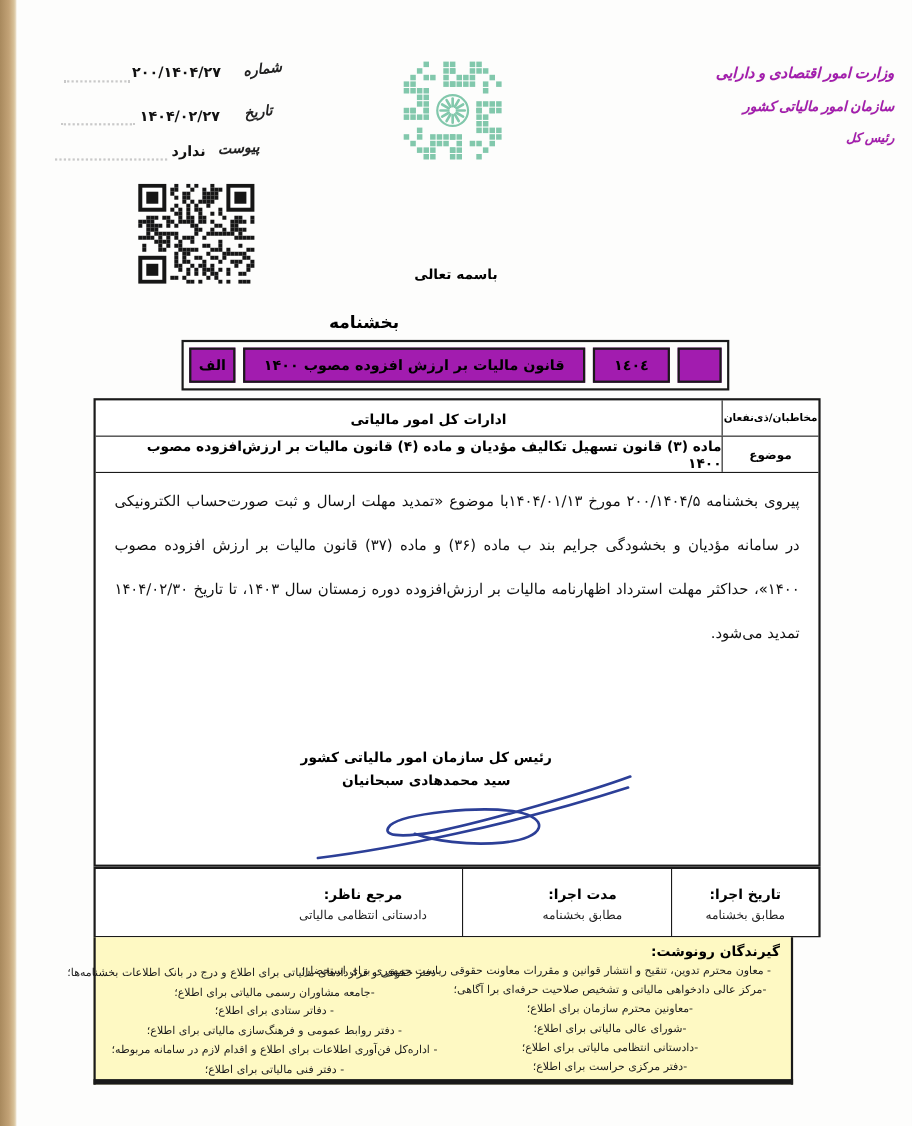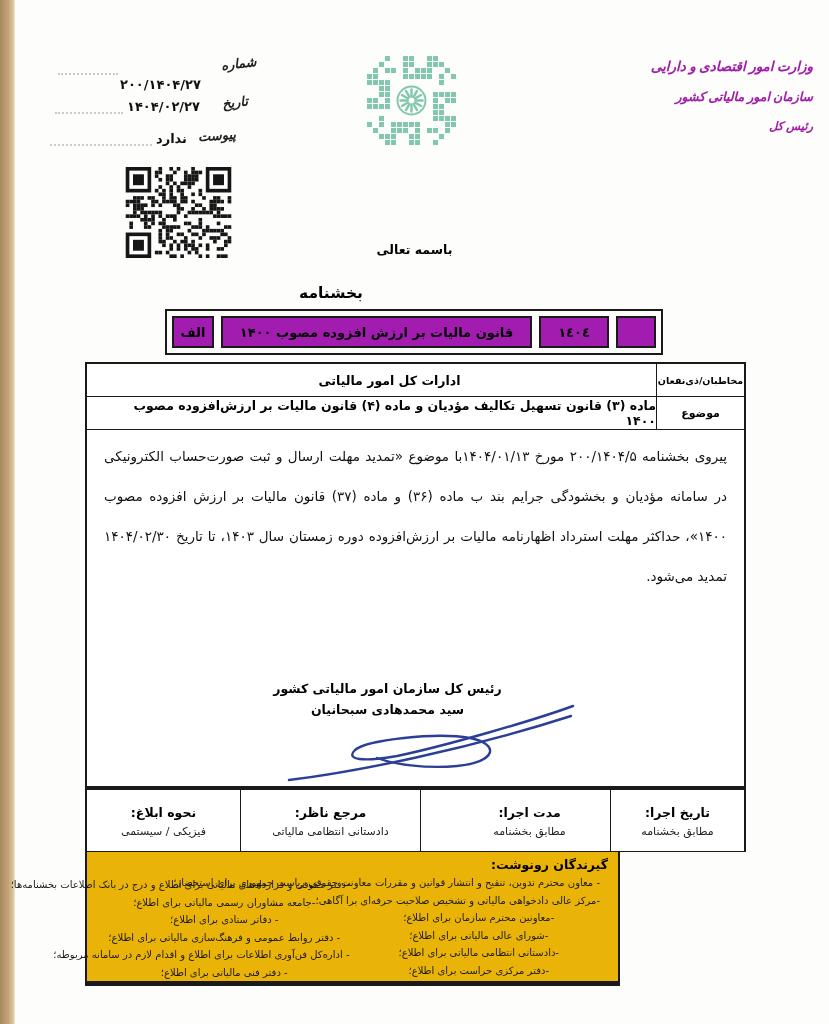--- a/index.html
+++ b/index.html
@@ -97,23 +97,23 @@
   .ft-cell {
     border-left:1.5px solid #1a1a1a; display:flex; flex-direction:column;
     align-items:center; justify-content:center; direction:rtl; padding-top:2px;
   }
   .ft-cell:last-child { border-left:none; }
   .ft-label { font-weight:bold; font-size:12.5px; line-height:20px; }
   .ft-value { font-size:11px; line-height:18px; color:#222; }
   .ftc1 { width:134px; } .ftc2 { width:190px;padding-left:28px; } .ftc3 { width:180px; } .ftc4 { flex:1; }
   
   .cc-box {
-    position:absolute; left:85px; top:852px; width:535px; height:134px;
+    position:absolute; left:85px; top:852px; width:636px; height:134px;
     border-left:2px solid #1a1a1a; border-right:2px solid #1a1a1a;
-    border-bottom:5px solid #1a1a1a; background:#eab308; direction:rtl;
+    border-bottom:5px solid #1a1a1a; background:#fef9c3; direction:rtl;
   }
   .cc-heading {
     font-weight:bold; font-size:12.5px; direction:rtl; text-align:right;
     padding:5px 10px 2px 0;
   }
   .cc-cols { display:flex; direction:rtl; padding:0 18px 0 12px; }
   .cc-col { width:50%; direction:rtl; }
   .cc-col-right { padding-left:8px; }
   .cc-col-left  { padding-top:2px; }
   .cc-item {
@@ -121,21 +121,21 @@
     color:#1b1b1b; white-space:nowrap; overflow:visible;
   }
 </style>
 </head>
 <body>
 
 <div class="page">
   <div class="scan-edge"></div>
 
   <span class="ref-label" style="left:221px; top:56px;">شماره</span>
-  <span class="ref-value" style="left:120px; top:77px;">۲۰۰/۱۴۰۴/۲۷</span>
+  <span class="ref-value" style="left:120px; top:59px;">۲۰۰/۱۴۰۴/۲۷</span>
   <span class="dots" style="left:58px; top:73px; width:60px;"></span>
 
   <span class="ref-label" style="left:222px; top:95px;">تاریخ</span>
   <span class="ref-value" style="left:127px; top:99px;">۱۴۰۴/۰۲/۲۷</span>
   <span class="dots" style="left:55px; top:112px; width:68px;"></span>
 
   <span class="ref-label" style="left:198px; top:128px; transform:rotate(-4deg);">پیوست</span>
   <span class="ref-value" style="left:156px; top:131px;">ندارد</span>
   <span class="dots" style="left:50px; top:144px; width:102px;"></span>
 
@@ -539,24 +539,20 @@
       <div class="ft-value">مطابق بخشنامه</div>
     </div>
     <div class="ft-cell ftc2">
       <div class="ft-label">مدت اجرا:</div>
       <div class="ft-value">مطابق بخشنامه</div>
     </div>
     <div class="ft-cell ftc3">
       <div class="ft-label">مرجع ناظر:</div>
       <div class="ft-value">دادستانی انتظامی مالیاتی</div>
     </div>
-    <div class="ft-cell ftc4">
-      <div class="ft-label">نحوه ابلاغ:</div>
-      <div class="ft-value">فیزیکی / سیستمی</div>
-    </div>
   </div>
 
   <div class="cc-box">
     <div class="cc-heading">گیرندگان رونوشت:</div>
     <div class="cc-cols">
       <div class="cc-col cc-col-right">
         <div class="cc-item">- معاون محترم تدوین، تنقیح و انتشار قوانین و مقررات معاونت حقوقی ریاست جمهوری برای استحضار؛</div>
         <div class="cc-item">-مرکز عالی دادخواهی مالیاتی و تشخیص صلاحیت حرفه‌ای برا آگاهی؛</div>
         <div class="cc-item">-معاونین محترم سازمان برای اطلاع؛</div>
         <div class="cc-item">-شورای عالی مالیاتی برای اطلاع؛</div>

